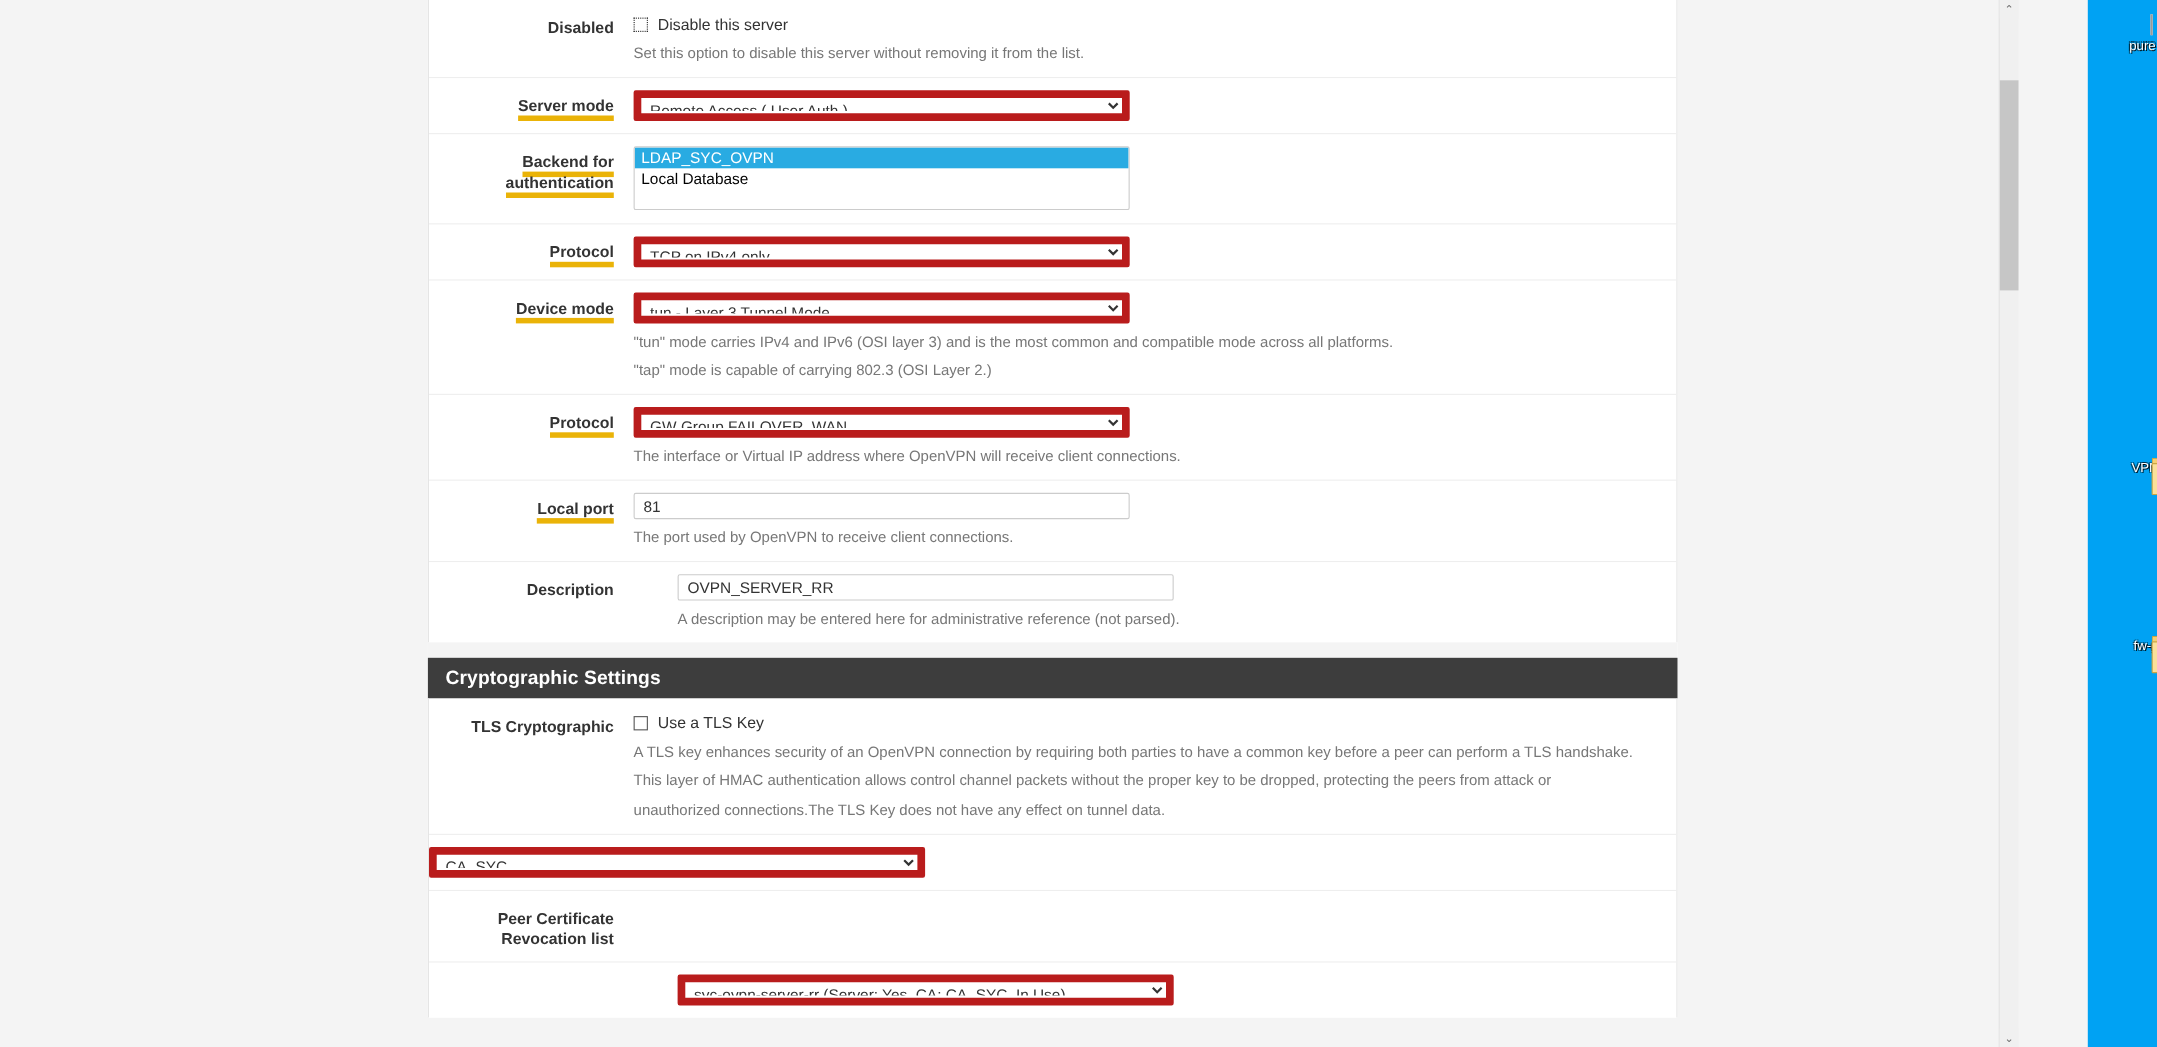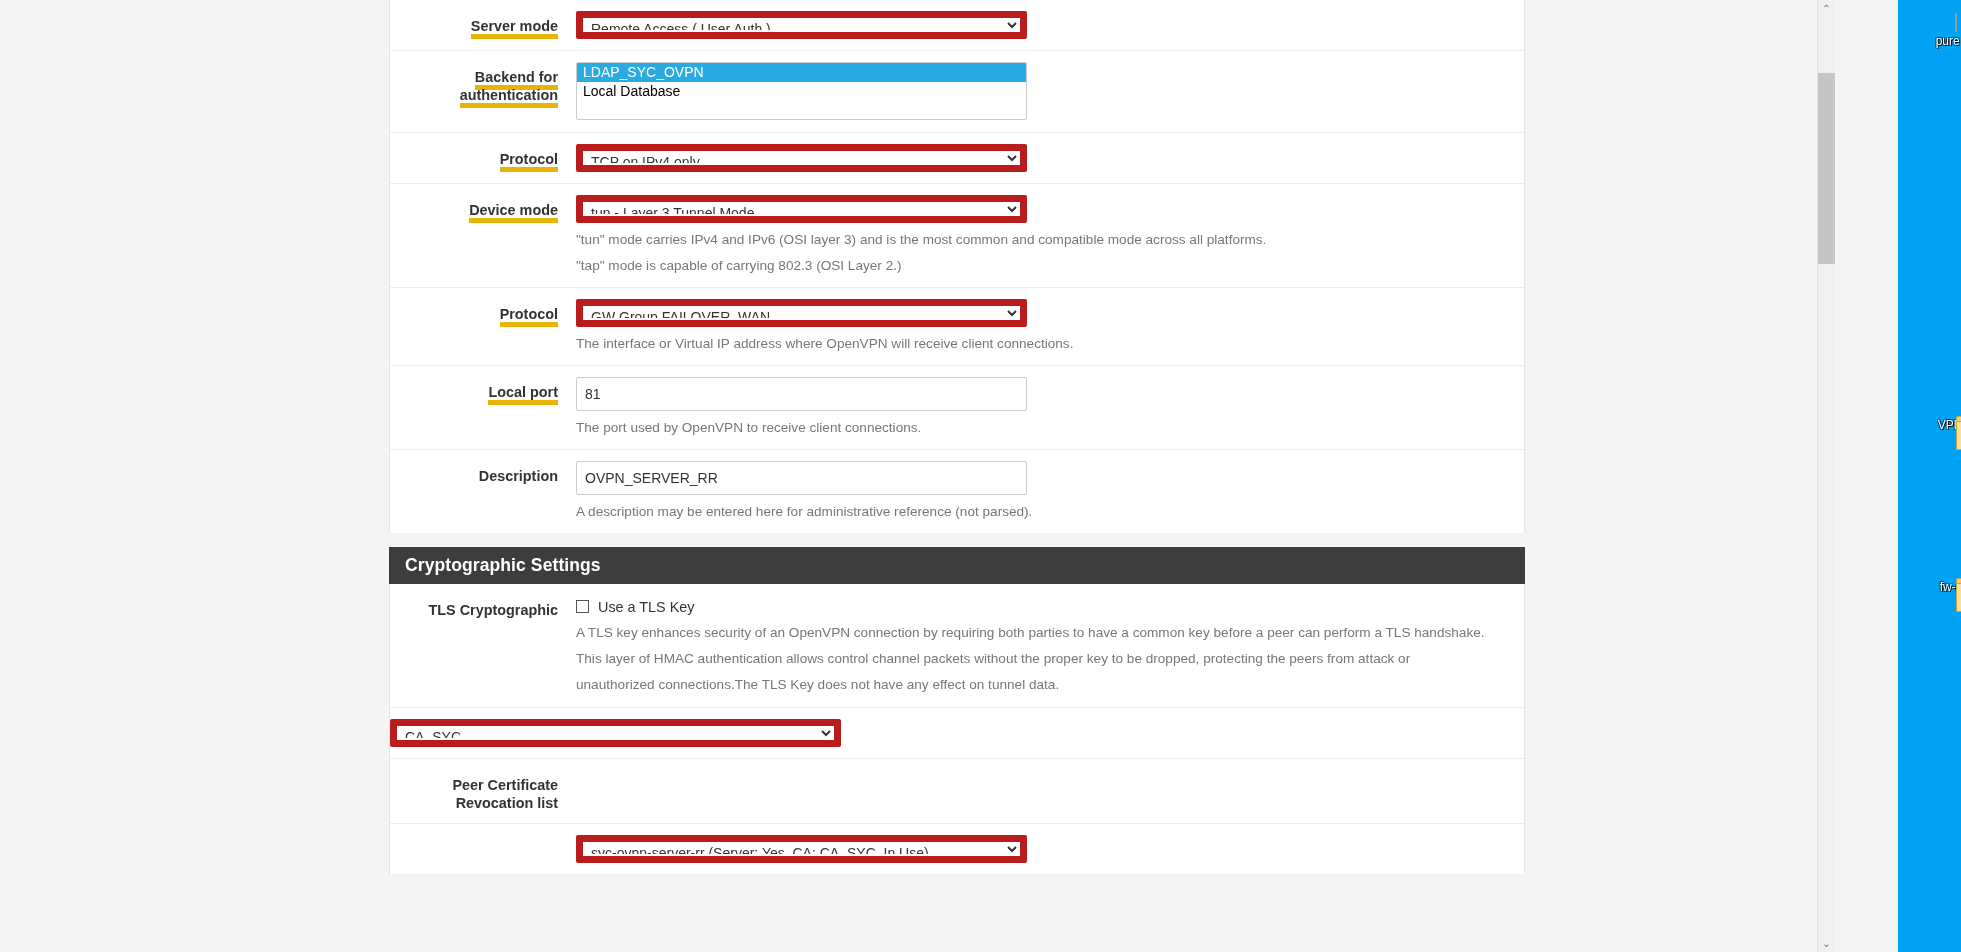--- a/index.html
+++ b/index.html
@@ -48,21 +48,21 @@
     border-left: 1px solid #e5e5e5;
     border-right: 1px solid #e5e5e5;
   }
 
   .row {
     display: flex;
     border-bottom: 1px solid #eeeeee;
     padding: 11px 0 11px 0;
     align-items: flex-start;
   }
-  .row:last-child { border-bottom: none; }
+  .row:last-child { border-bottom: none; gap: 40px; }
   .row.nb { border-bottom: none; }
 
   .lbl {
     width: 186px;
     min-width: 186px;
     text-align: right;
     padding-right: 18px;
     padding-top: 6px;
     font-size: 14.4px;
     font-weight: bold;
@@ -98,21 +98,21 @@
     font-family: "Liberation Sans", sans-serif;
     color: #333;
     padding: 2px 4px;
     border: 7px solid #b91c1c;
     border-radius: 2px;
     background: #ffffff;
     box-sizing: border-box;
   }
   input.txt {
     width: 451px;
-    height: 34px;
+    height: 24px;
     font-size: 14px;
     font-family: "Liberation Sans", sans-serif;
     color: #333;
     padding: 2px 8px;
     border: 1px solid #cccccc;
     border-radius: 2px;
     background: #ffffff;
     box-sizing: border-box;
   }
   select.multi {
@@ -281,20 +281,30 @@
 
   <div id="page">
 
     <div id="left-gutter"></div>
 
     <div class="panel">
 
 
       <div class="panel-body">
 
+        <div class="row">
+          <div class="lbl">Disabled</div>
+          <div class="ctl">
+            <div class="chk-line">
+              <span class="chkbox dotted"></span>
+              <span class="chk-label">Disable this server</span>
+            </div>
+            <div class="help">Set this option to disable this server without removing it from the list.</div>
+          </div>
+        </div>
 
         <div class="row">
           <div class="lbl"><span class="u">Server mode</span></div>
           <div class="ctl">
             <select class="sel">
               <option>Remote Access ( User Auth )</option>
             </select>
           </div>
         </div>
 

